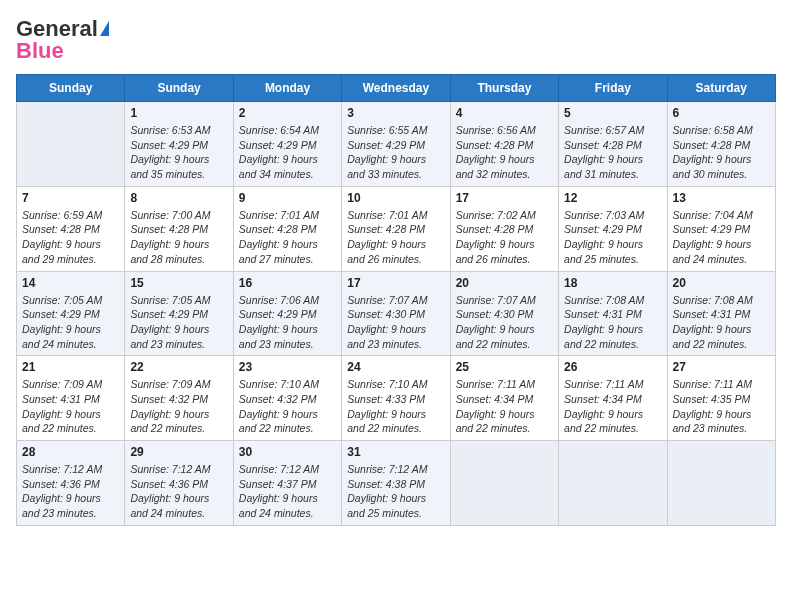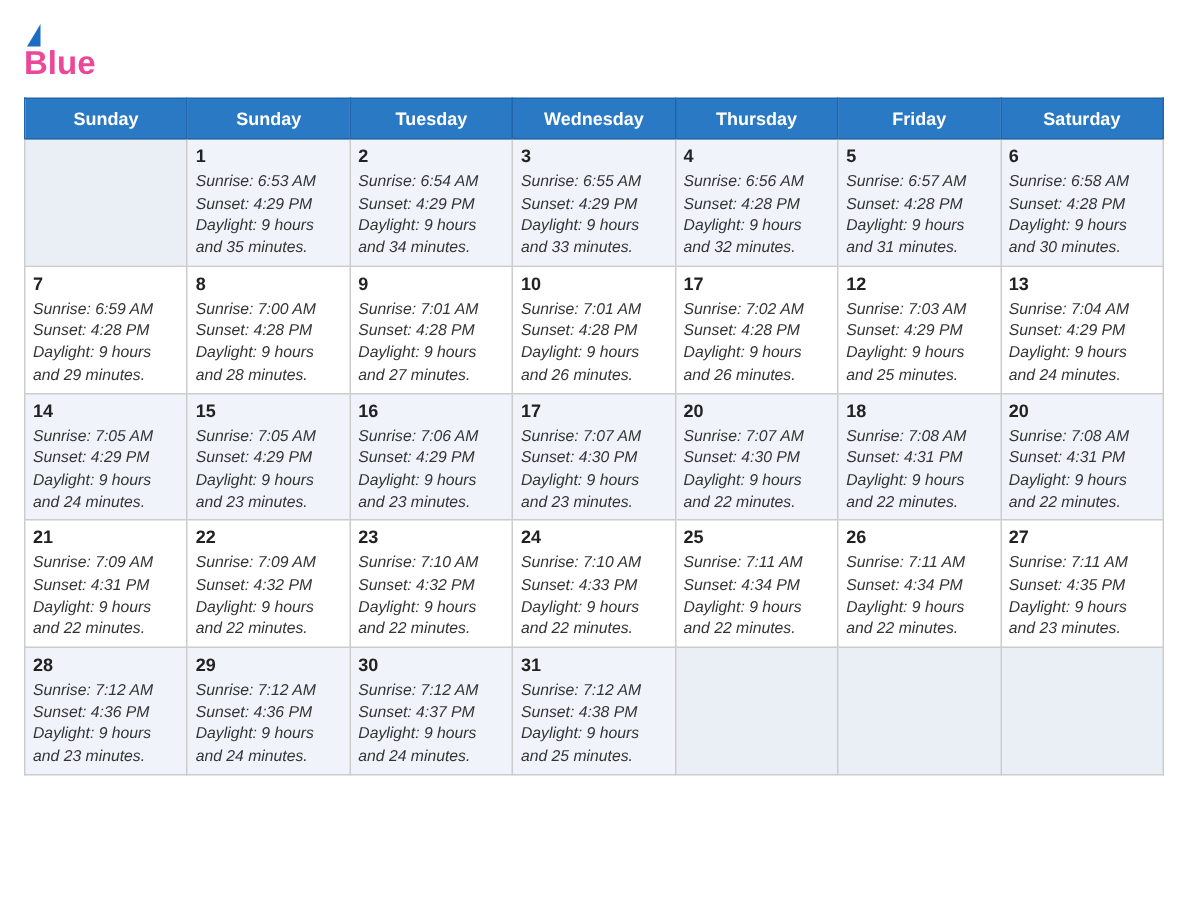--- a/index.html
+++ b/index.html
@@ -77,36 +77,37 @@
     .row-shaded td.empty {
       background: #eaeef5;
     }
   </style>
 </head>
 <body>
 
 <div class="header">
   <div class="logo">
     <div style="display:flex; align-items:center;">
+      <span class="logo-general" style="font-size:22px;font-weight:bold;color:#333;">General</span>
       <span style="display:inline-block;width:0;height:0;border-left:9px solid transparent;border-bottom:15px solid #1a6cc4;margin-left:2px;margin-bottom:2px;"></span>
     </div>
     <span class="logo-blue" style="font-size:22px;font-weight:bold;color:#ec4899;margin-top:-4px;">Blue</span>
   </div>
   <div class="title-block">
     <div class="month-title"></div>
     <div class="location-title"></div>
   </div>
 </div>
 
 <table class="calendar">
   <thead>
     <tr>
     <th>Sunday</th>
         <th>Sunday</th>
-        <th>Tuesday</th>
+        <th>Monday</th>
         <th>Wednesday</th>
         <th>Thursday</th>
         <th>Friday</th>
         <th>Saturday</th>
       </tr>
   </thead>
   <tbody id="calendar-body">
   <tr class="row-shaded">
         <td class="empty"></td>
         <td>

